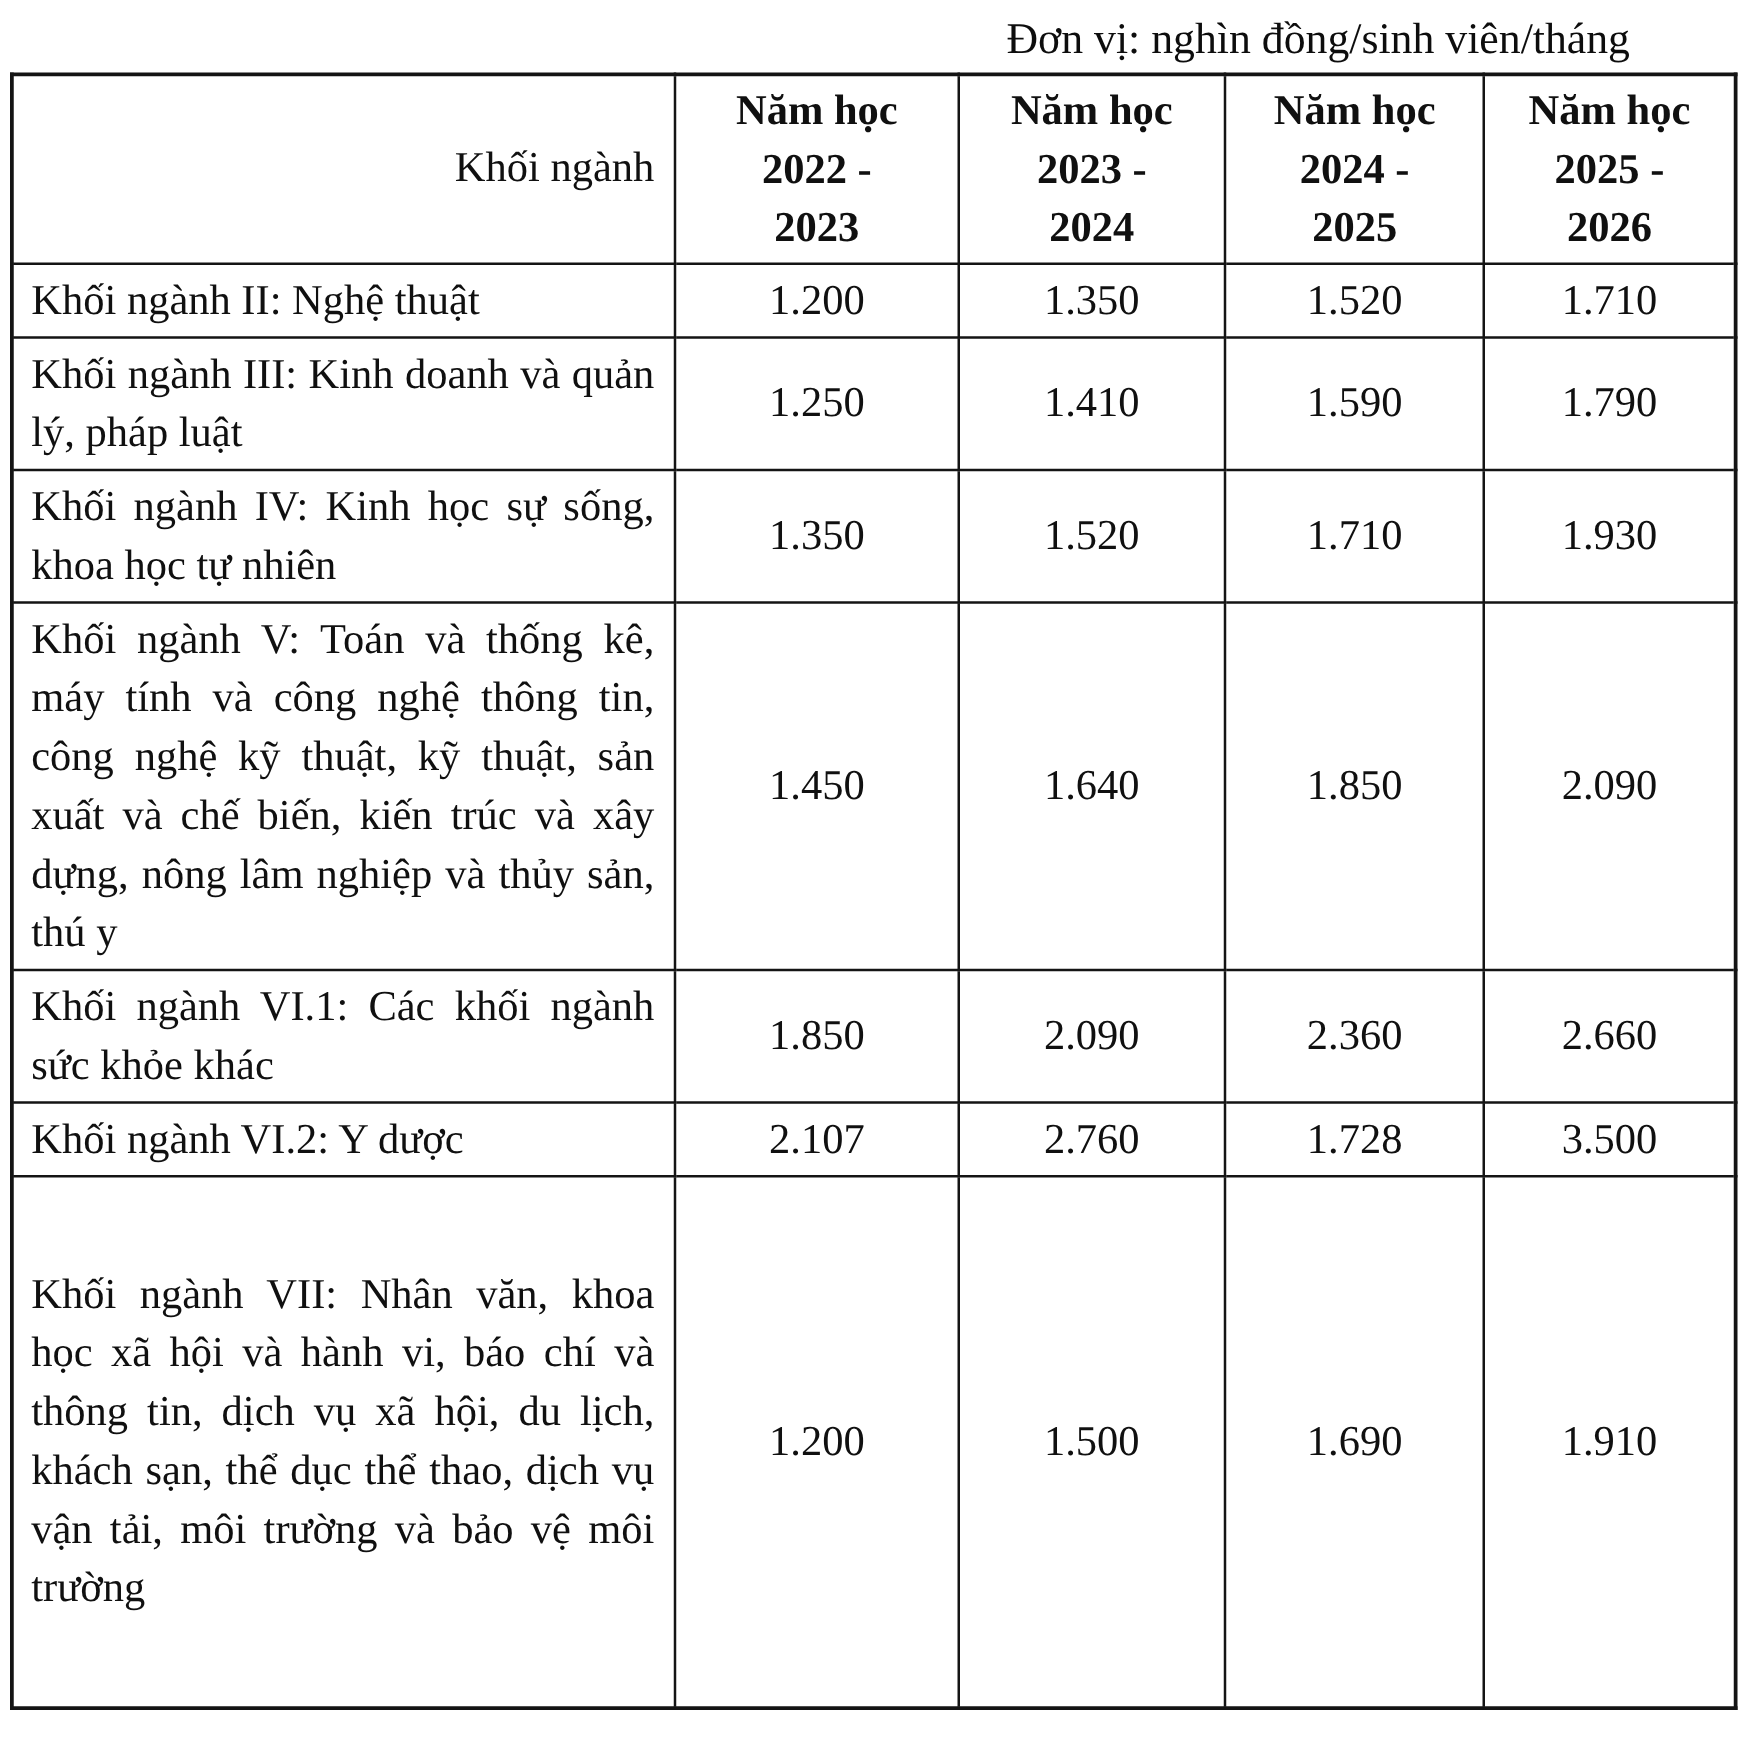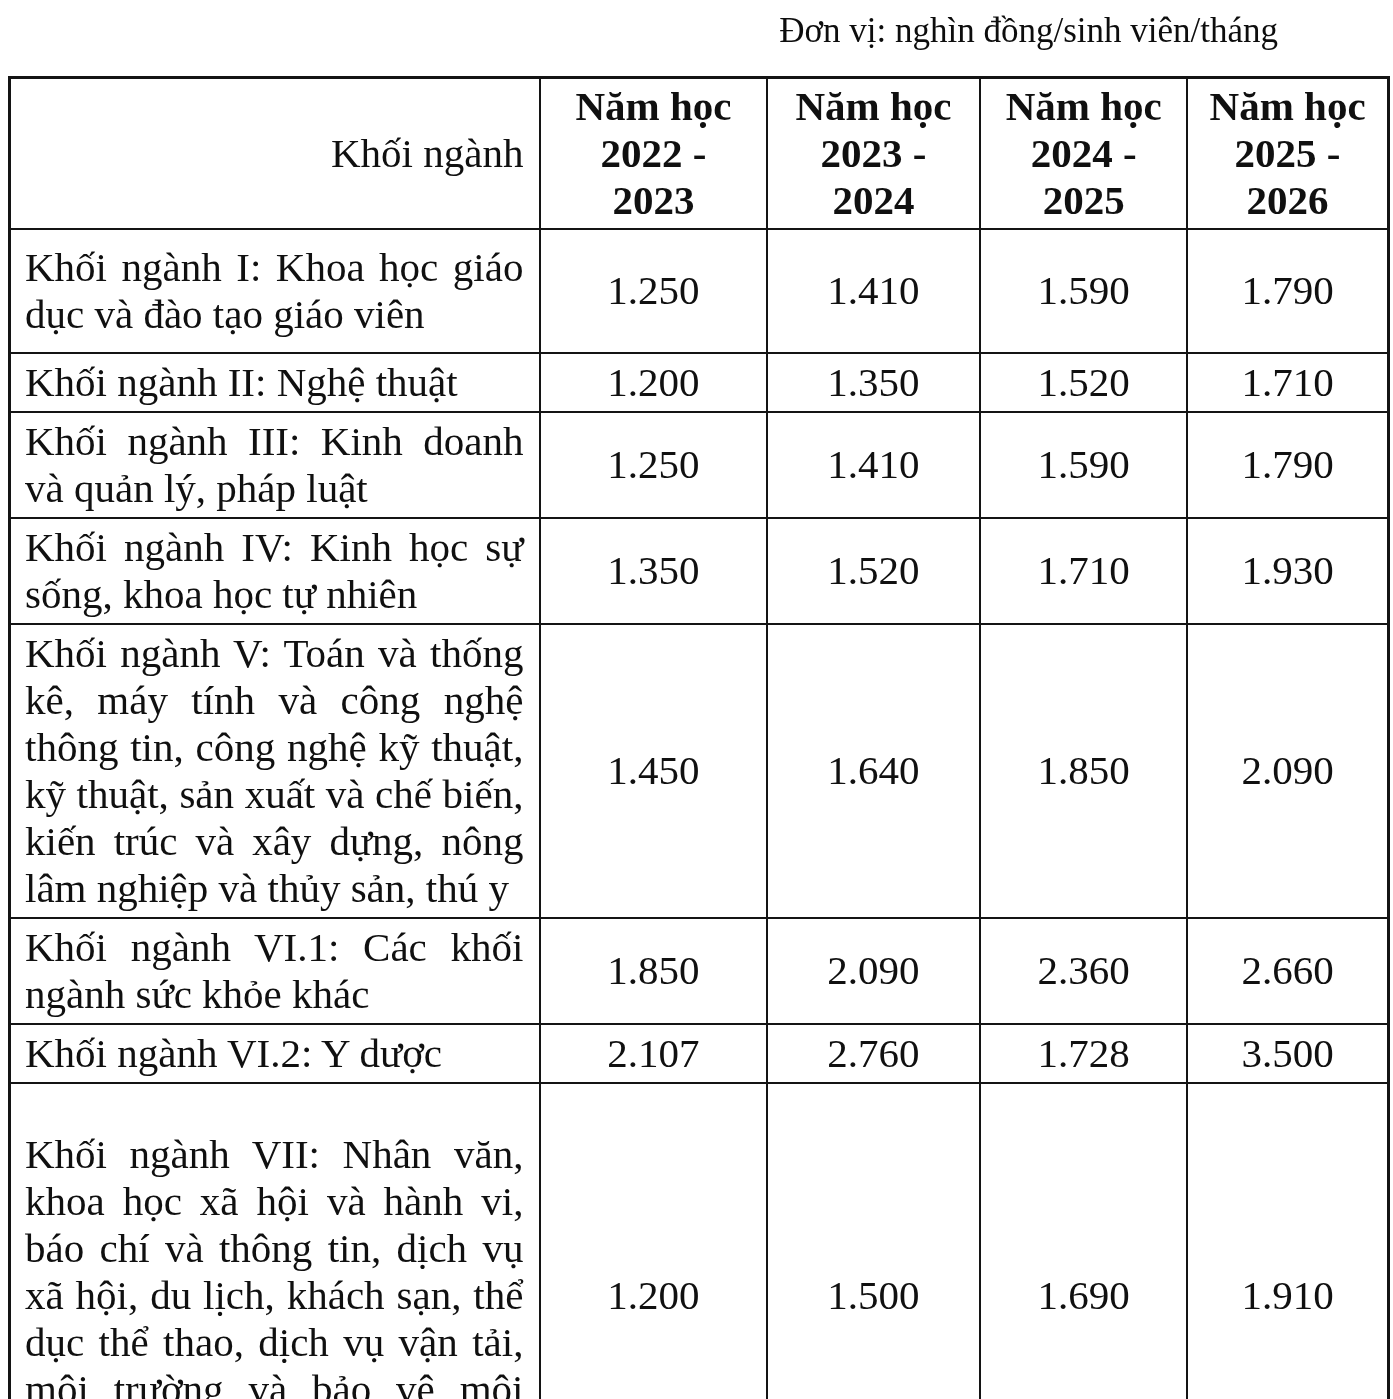--- a/index.html
+++ b/index.html
@@ -12,41 +12,41 @@
     color: #101010;
   }
   .page {
     position: relative;
     width: 1393px;
     height: 1399px;
     padding-top: 8px;
   }
   .caption {
     text-align: right;
-    padding-right: 115px;
+    padding-right: 89px;
     font-size: 35px;
     line-height: 1.3;
-    margin-bottom: 22px;
+    margin-bottom: 4px;
     color: #0d0d0d;
   }
   table.tuition {
     border-collapse: collapse;
     table-layout: fixed;
     width: 1382px;
     margin-left: 8px;
     border: 3px solid #141414;
   }
   col.c-label { width: 38.5%; }
   col.c-y1 { width: 16.4%; }
   col.c-y2 { width: 15.5%; }
   col.c-y3 { width: 15.0%; }
   col.c-y4 { width: 14.6%; }
   th, td {
     border: 2px solid #141414;
-    font-size: 41px;
+    font-size: 34px;
     vertical-align: middle;
   }
   th.h-label {
     text-align: right;
     padding: 16px 16px;
     font-weight: normal;
     height: 150px;
   }
   th.h-year {
     text-align: center;
@@ -101,27 +101,20 @@
 2024</th>
         <th class="h-year">Năm học
 2024 -
 2025</th>
         <th class="h-year">Năm học
 2025 -
 2026</th>
       </tr>
     </thead>
     <tbody>
-      <tr class="r0">
-        <td class="label">Khối ngành I: Khoa học giáo dục và đào tạo giáo viên</td>
-        <td class="val">1.250</td>
-        <td class="val">1.410</td>
-        <td class="val">1.590</td>
-        <td class="val">1.790</td>
-      </tr>
       <tr class="r1">
         <td class="label">Khối ngành II: Nghệ thuật</td>
         <td class="val">1.200</td>
         <td class="val">1.350</td>
         <td class="val">1.520</td>
         <td class="val">1.710</td>
       </tr>
       <tr class="r2">
         <td class="label">Khối ngành III: Kinh doanh và quản lý, pháp luật</td>
         <td class="val">1.250</td>

